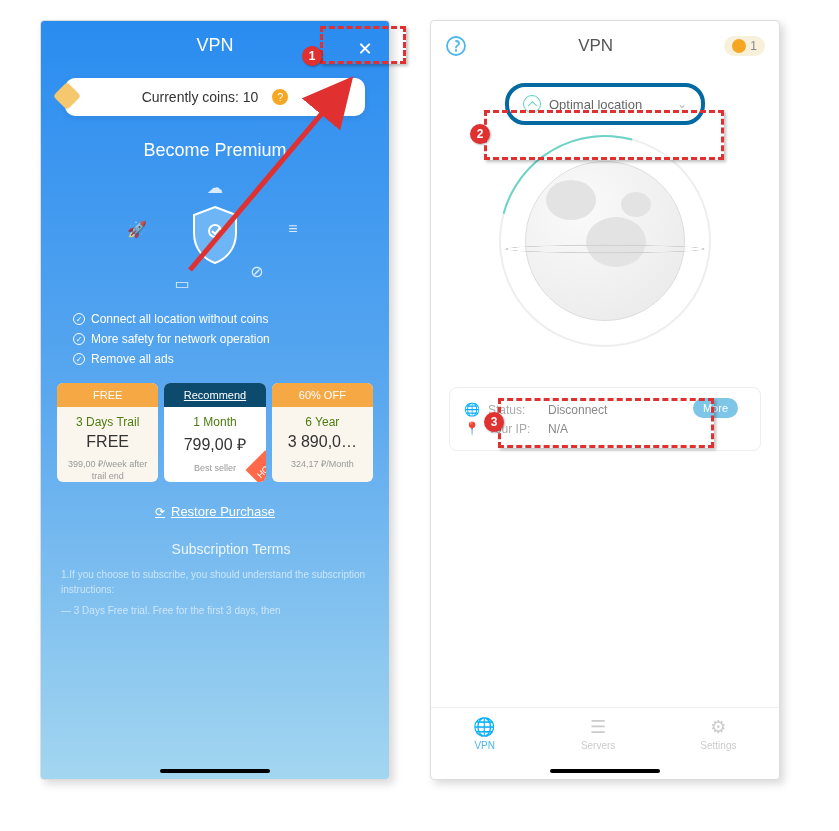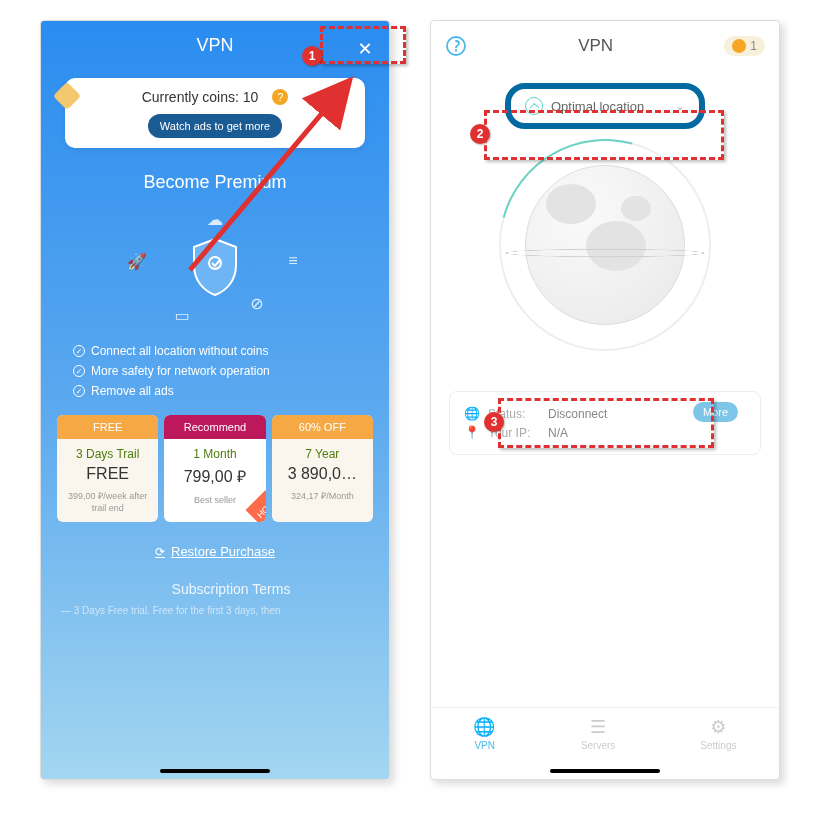--- a/index.html
+++ b/index.html
@@ -24,25 +24,25 @@
 .premium-graphic { position:relative; width:180px; height:120px; margin:14px auto; }
 .shield-center { position:absolute; left:50%; top:50%; transform:translate(-50%,-50%); width:50px; height:60px; }
 .orbit-icon { position:absolute; width:24px; height:24px; display:flex; align-items:center; justify-content:center; color:rgba(255,255,255,0.8); }
 .orbit-1{ top:0; left:50%; transform:translateX(-50%);} .orbit-2{ top:35%; left:0;} .orbit-3{ top:35%; right:0;} .orbit-4{ bottom:0; left:25%;} .orbit-5{ bottom:10%; right:20%;}
 
 .features { margin:14px 32px; }
 .feature-item { color:#fff; font-size:12px; padding:3px 0; display:flex; align-items:center; gap:6px; }
 .check { width:12px; height:12px; border-radius:50%; border:1.5px solid #fff; display:inline-flex; align-items:center; justify-content:center; font-size:8px; }
 
 .plans { display:flex; gap:6px; margin:10px 16px; }
-.plan { flex:1; background:#faf6ee; border-radius:6px; overflow:hidden; text-align:center; position:relative; padding-bottom:8px; }
+.plan { flex:1; background:#faf6ee; border-radius:6px; overflow:hidden; text-align:center; position:relative; padding-bottom:0; }
 .plan.recommend { background:#fff; }
 .plan-badge { font-size:11px; padding:6px 0; color:#fff; }
 .plan-badge.free-badge { background:#f5a843; }
-.plan-badge.rec-badge { background:#be185d; }
+.plan-badge.rec-badge { background:#0c4a6e;text-decoration:underline; }
 .plan-badge.off-badge { background:#f5a843; }
 .plan-period { font-size:12px; color:#4d7c0f; margin-top:8px; }
 .plan-price { font-size:16px; color:#333; margin-top:4px; font-weight:500; }
 .plan-sub { font-size:9px; color:#999; margin-top:8px; padding:0 6px; line-height:1.3; }
 .hot-tag { position:absolute; bottom:-2px; right:-2px; width:28px; height:28px; background:#ff6b4a; transform:rotate(-45deg) translate(8px,8px); display:flex;align-items:center;justify-content:center; font-size:9px; color:#fff;}
 
 .restore { text-align:center; margin-top:22px; color:#fff; font-size:13px; text-decoration:underline; display:flex;align-items:center;justify-content:center;gap:6px; }
 .restore-icon { font-size:12px;}
 
 .terms-title { text-align:center; color:rgba(255,255,255,0.85); font-size:14px; margin-top:22px;margin-left:32px; }
@@ -51,21 +51,21 @@
 
 .home-bar { position:absolute; bottom:6px; left:50%; transform:translateX(-50%); width:110px; height:4px; background:#000; border-radius:3px; }
 
 
 .right-header { display:flex; align-items:center; justify-content:space-between; padding:14px 14px 8px; }
 .help-icon { width:22px; height:22px; color:#4db8e8; font-size:18px; }
 .right-title { font-size:17px; color:#555; font-weight:400; }
 .coin-chip { display:flex; align-items:center; gap:4px; background:#f7f1dc; padding:3px 8px; border-radius:12px; font-size:12px; color:#888; }
 .coin-dot { width:14px; height:14px; border-radius:50%; background:#f5a623; }
 
-.location-pill { margin:18px auto; width:200px; border:6px solid #0369a1; border-radius:20px; padding:8px 14px; display:flex; align-items:center; gap:8px; font-size:13px; color:#666; cursor:pointer; }
+.location-pill { margin:18px auto; width:200px; border:4px solid #0369a1; border-radius:20px; padding:8px 14px; display:flex; align-items:center; gap:8px; font-size:13px; color:#666; cursor:pointer; }
 .loc-icon { width:18px; height:18px; border:1.5px solid #5bd4c0; border-radius:50%; display:flex;align-items:center;justify-content:center; }
 .loc-icon::after{ content:""; width:6px; height:6px; border-top:1.5px solid #5bd4c0; border-right:1.5px solid #5bd4c0; transform:rotate(-45deg) translate(-1px,1px);}
 .chevron { margin-left:auto; color:#bbb; font-size:12px; }
 
 .globe-wrap { width:180px; height:180px; margin:26px auto 10px; position:relative; }
 .globe-ring { position:absolute; inset:-16px; border:2px solid #eee; border-radius:50%; }
 .globe-arc { position:absolute; inset:-16px; border-radius:50%; border:2px solid transparent; border-top-color:#6cd4c5; transform:rotate(-30deg);}
 .globe { position:absolute; inset:10px; border-radius:50%; background:radial-gradient(circle at 35% 30%, #fafafa, #e8e8e8); border:1px solid #ddd; overflow:hidden; }
 .globe-land { position:absolute; background:#e3e3e3; border-radius:50%; }
 .saturn-ring { position:absolute; left:-10px; right:-10px; top:48%; height:24px; border:2px solid #ccc; border-radius:50%; transform:rotateX(70deg);}
@@ -97,21 +97,20 @@
     <div class="left-header">
       <span>VPN</span>
       <div class="close-x">✕</div>
     </div>
 
     <div class="coins-card">
       <div class="coins-text">
         <span>Currently coins: 10</span>
         <span class="coins-help">?</span>
       </div>
-      <button class="watch-ads-btn">Watch ads to get more</button>
     </div>
 
     <div class="premium-title">Become Premium</div>
 
     <div class="premium-graphic">
       <svg class="shield-center" viewBox="0 0 50 60">
         <path d="M25 2 L46 10 V28 C46 44 36 54 25 58 C14 54 4 44 4 28 V10 Z" fill="#6eb5f5" stroke="#fff" stroke-width="2"></path>
         <circle cx="25" cy="26" r="6" fill="none" stroke="#fff" stroke-width="2"></circle>
         <path d="M22 26 l3 3 l5 -6" stroke="#fff" stroke-width="2" fill="none"></path>
       </svg>
@@ -146,32 +145,33 @@
       </div>
       <div class="plan recommend">
         <div class="plan-badge rec-badge">Recommend</div>
         <div class="plan-period">1 Month</div>
         <div class="plan-price">799,00 ₽</div>
         <div class="plan-sub">Best seller</div>
         <div class="hot-tag">HOT</div>
       </div>
       <div class="plan">
         <div class="plan-badge off-badge">60% OFF</div>
-        <div class="plan-period">7 Year</div>
+        <div class="plan-period">6 Year</div>
         <div class="plan-price">3 890,0…</div>
         <div class="plan-sub">324,17 ₽/Month</div>
       </div>
     </div>
 
     <div class="restore">
       <span class="restore-icon">⟳</span>
       <span>Restore Purchase</span>
     </div>
 
     <div class="terms-title">Subscription Terms</div>
+    <div class="terms-text">1.If you choose to subscribe, you should understand the subscription instructions:</div>
     <div class="terms-text-2">— 3 Days Free trial. Free for the first 3 days, then</div>
 
     <div class="home-bar"></div>
   </div>
 
   <div class="screen-right">
     <div class="right-header">
       <span class="help-icon">
         <svg width="22" height="22" viewBox="0 0 22 22">
             <path d="M11 2a9 9 0 1 0 0 18a9 9 0 0 0 0-18z M11 6c2 0 3 1 3 2.5c0 1-0.5 1.5-1.5 2c-1 0.5-1.5 1-1.5 2 M11 15v1" fill="none" stroke="#4db8e8" stroke-width="1.8" stroke-linecap="round"></path>

